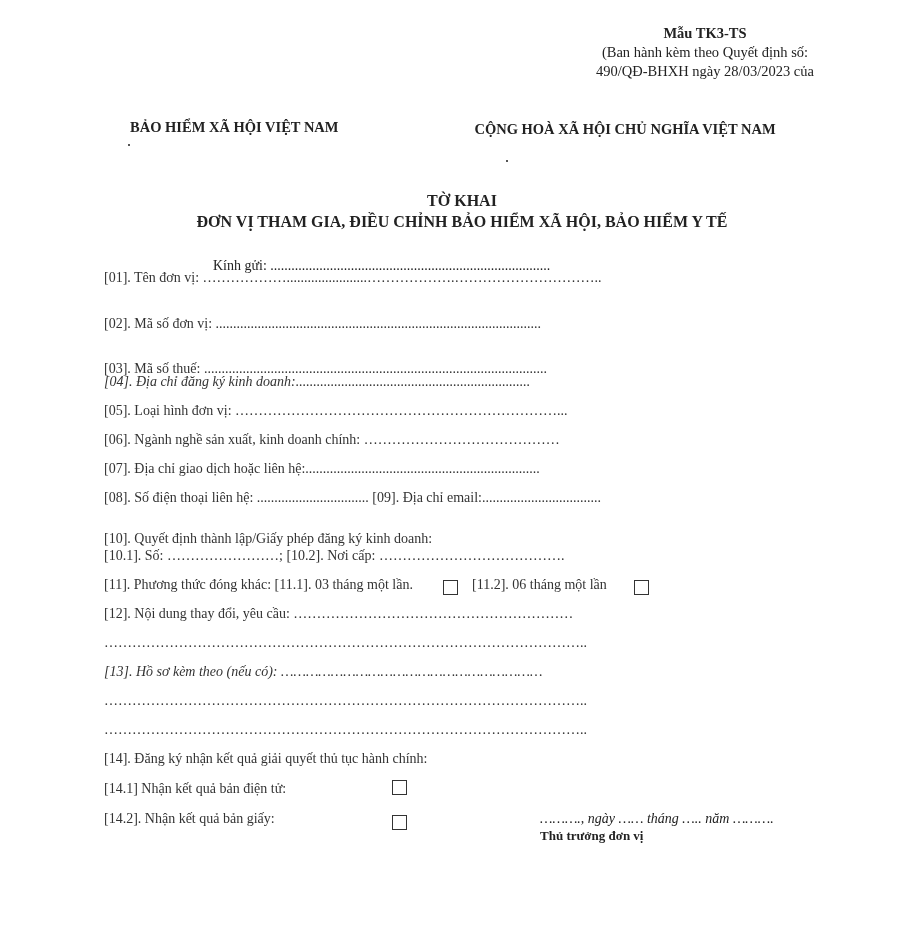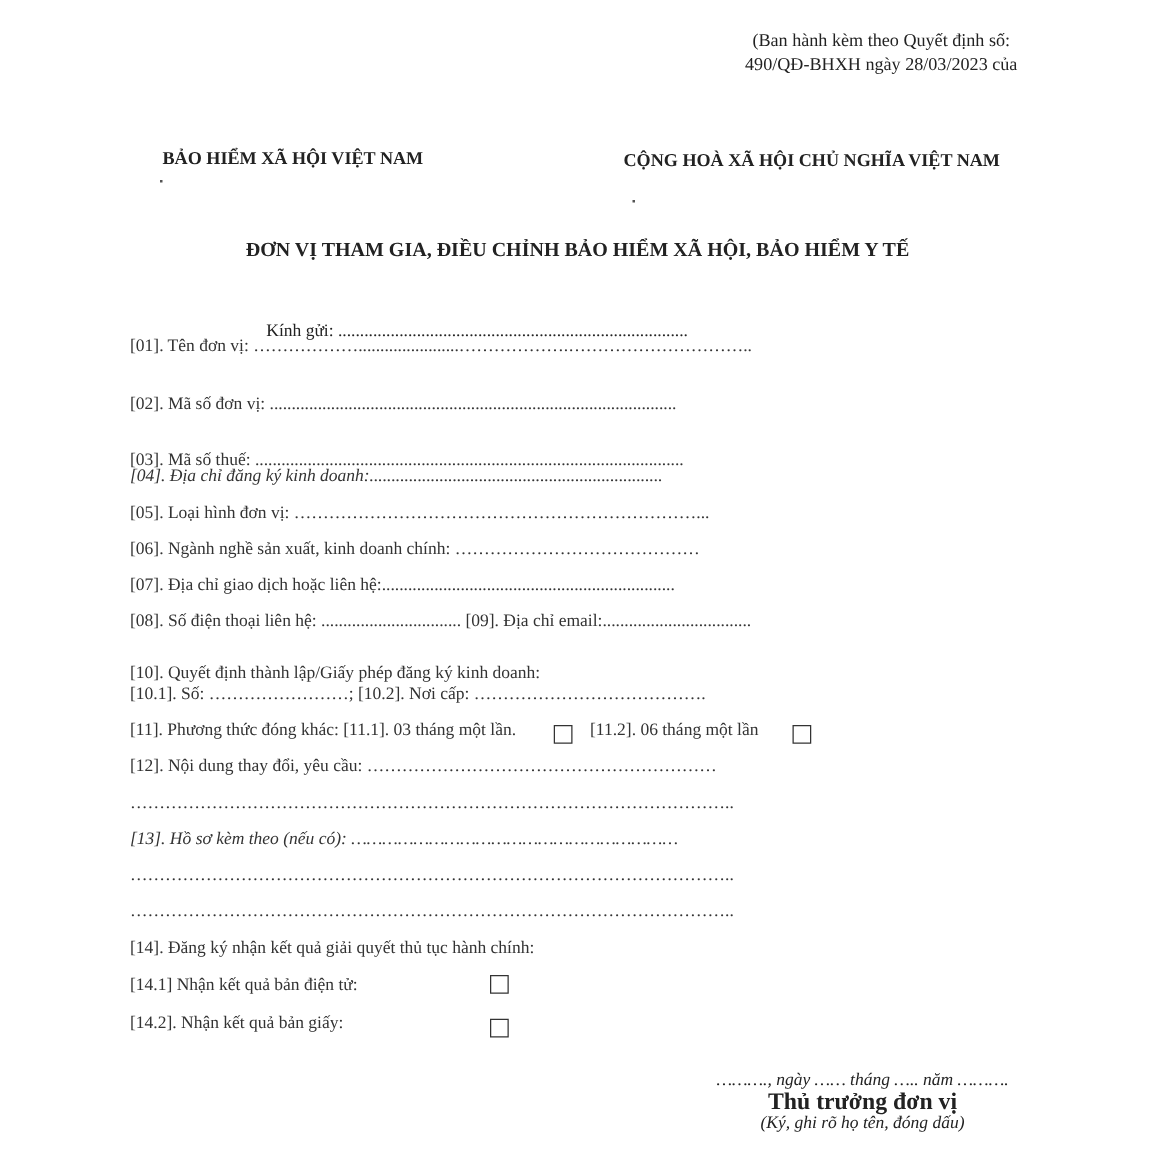--- a/index.html
+++ b/index.html
@@ -5,51 +5,53 @@
   html, body { margin: 0; padding: 0; background: #ffffff; }
   body {
     width: 924px; height: 933px; position: relative; overflow: hidden;
     font-family: "Liberation Serif", "DejaVu Serif", serif;
     color: #222; font-size: 14px;
   }
   .abs { position: absolute; white-space: nowrap; }
   .form-code { left: 575px; top: 24px; width: 260px; text-align: center; line-height: 19px; font-size: 14.5px; }
   .form-code .code { font-weight: bold; }
   .agency { left: 130px; top: 119px; font-weight: bold; font-size: 14.5px; }
-  .nation { left: 450px; top: 119px; width: 350px; text-align: right; font-weight: bold; font-size: 14.5px; line-height: 20px; }
+  .nation { left: 450px; top: 119px; width: 350px; text-align: center; font-weight: bold; font-size: 14.5px; line-height: 20px; }
   .nation .motto { font-size: 13.5px; }
   .dot-mark { width: 2px; height: 2px; background: #555; position: absolute; }
   .title { left: 0; width: 924px; text-align: center; font-weight: bold; font-size: 16px; line-height: 21px; top: 190px; }
   .title .sub { font-size: 16px; }
   .field { left: 104px; font-size: 14px; color: #333; }
   .checkbox {
     position: absolute; width: 15px; height: 15px; border: 1.3px solid #333; background: #fff; box-sizing: border-box;
   }
-  .sign { left: 540px; top: 856px; width: 300px; text-align: center; line-height: 17px; }
+  .sign { left: 540px; top: 810px; width: 300px; line-height: 17px; }
   .sign .date { font-style: italic; font-size: 14px; }
-  .sign .role { font-weight: bold; font-size: 19px; }
+  .sign .role { font-weight: bold; font-size: 13px; }
   .sign .note { font-style: italic; font-size: 14px; }
 </style>
 </head>
 <body>
 
 <div class="abs form-code">
+  <div class="code">Mẫu TK3-TS</div>
   <div>(Ban hành kèm theo Quyết định số:</div>
   <div>490/QĐ-BHXH ngày 28/03/2023 của</div>
 </div>
 
 <div class="abs agency">BẢO HIỂM XÃ HỘI VIỆT NAM</div>
 <div class="dot-mark" style="left:128px; top:144px;"></div>
 
 <div class="abs nation">
   <div>CỘNG HOÀ XÃ HỘI CHỦ NGHĨA VIỆT NAM</div>
 </div>
 <div class="dot-mark" style="left:506px; top:160px;"></div>
 
 <div class="abs title">
+  <div>TỜ KHAI</div>
   <div class="sub">ĐƠN VỊ THAM GIA, ĐIỀU CHỈNH BẢO HIỂM XÃ HỘI, BẢO HIỂM Y TẾ</div>
 </div>
 
 <div class="abs" style="left:213px; top:258px;">Kính gửi: ................................................................................</div>
 
 <div class="abs field" style="top:270px;">[01]. Tên đơn vị: ……………….......................……………….…………………………..</div>
 <div class="abs field" style="top:316px;">[02]. Mã số đơn vị: .............................................................................................</div>
 <div class="abs field" style="top:361px;">[03]. Mã số thuế: ..................................................................................................</div>
 <div class="abs field" style="top:374px;font-style:italic;">[04]. Địa chỉ đăng ký kinh doanh:...................................................................</div>
 <div class="abs field" style="top:403px;">[05].  Loại hình đơn vị: ……………………………………………………………...</div>
@@ -72,14 +74,13 @@
 
 <div class="abs field" style="top:751px;">[14]. Đăng ký nhận kết quả giải quyết thủ tục hành chính:</div>
 <div class="abs field" style="top:781px;">[14.1] Nhận kết quả bản điện tử:</div>
 <div class="checkbox" style="left:392px; top:780px;"></div>
 <div class="abs field" style="top:811px;">[14.2]. Nhận kết quả bản giấy:</div>
 <div class="checkbox" style="left:392px; top:815px;"></div>
 
 <div class="abs sign">
   <div class="date">………., ngày …… tháng ….. năm ……….</div>
   <div class="role">Thủ trưởng đơn vị</div>
-  <div class="note">(Ký, ghi rõ họ tên, đóng dấu)</div>
 </div>
 
 </body></html>

